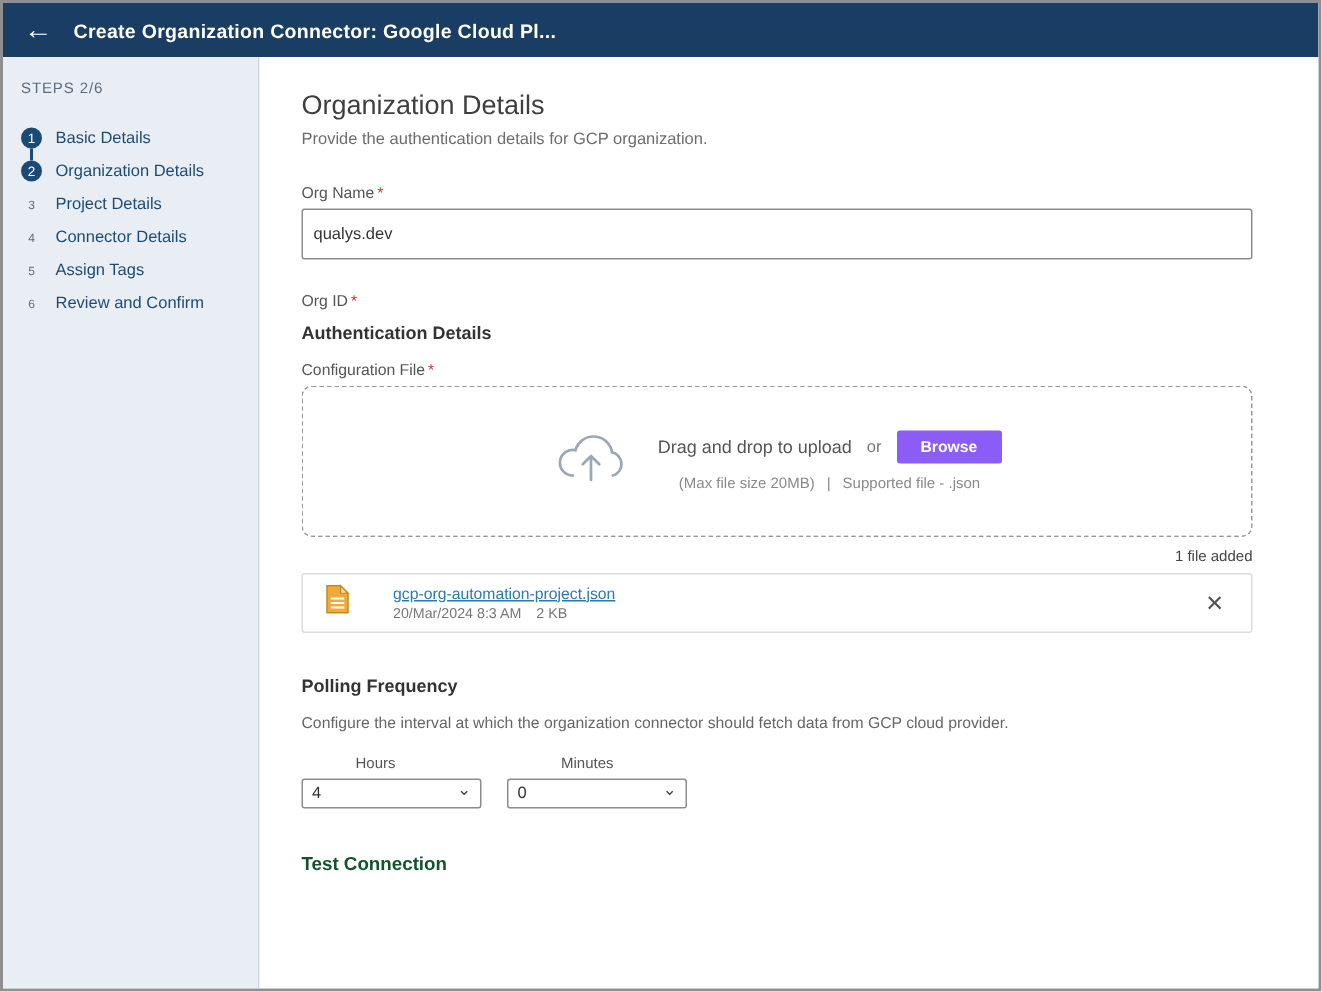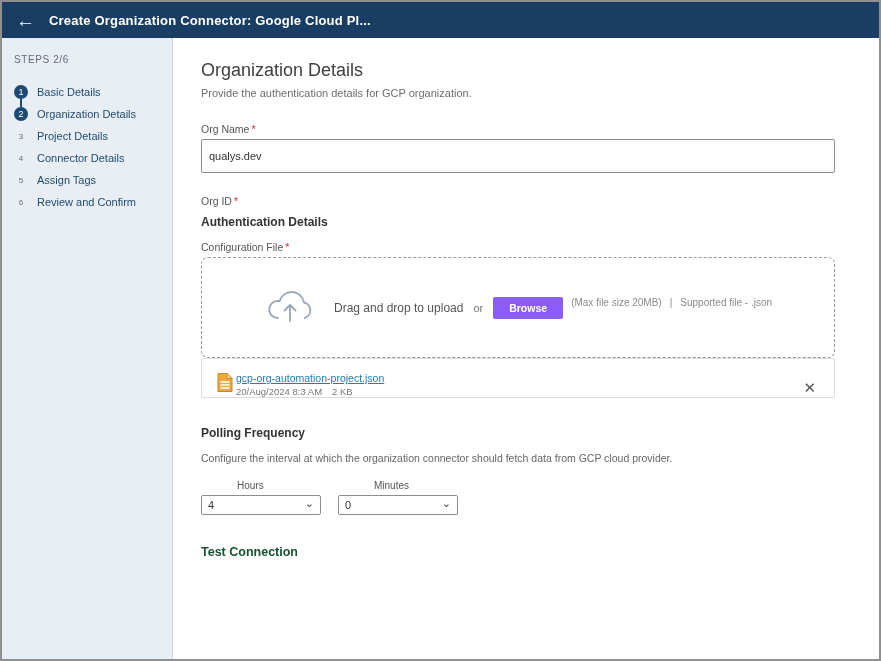--- a/index.html
+++ b/index.html
@@ -50,36 +50,36 @@
   }
 
   .section-heading { font-size:12px; font-weight:bold; color:#333; margin:8px 0 12px 0; }
 
   
   .dropzone {
     width:100%; height:101px; border:1px dashed #999; border-radius:7px;
     display:flex; align-items:center; justify-content:center; gap:18px; cursor:pointer;
   }
   .dropzone-inner { display:flex; align-items:center; gap:18px; }
-  .dz-col { display:flex; align-items:flex-start; gap:8px; }
+  .dz-col { display:flex; flex-direction:column; align-items:center; gap:8px; }
   .dz-row { display:flex; align-items:center; gap:10px; }
   .dz-text { font-size:12px; color:#555; }
   .dz-or { font-size:11px; color:#777; }
   .browse-btn {
     background:#8b5cf6; color:#fff; border:none; border-radius:2px;
     font-family:"Liberation Sans", sans-serif; font-size:10.5px; font-weight:bold;
     padding:5px 16px; cursor:pointer;
   }
   .dz-hint { font-size:10px; color:#8a8a8a; display:flex; gap:8px; }
 
   .files-added { text-align:right; font-size:10px; color:#444; margin:8px 0 5px 0; }
 
   .file-row {
     width:100%; height:40px; border:1px solid #dcdcdc; border-radius:2px;
-    display:flex; align-items:flex-end; padding:0 14px; gap:2px; background:#fff;
+    display:flex; align-items:center; padding:0 14px; gap:28px; background:#fff;
   }
   .file-texts { display:flex; flex-direction:column; gap:2px; flex:1; }
   .file-link { font-size:10.5px; color:#2a7ab0; text-decoration:underline; cursor:pointer; width:max-content; }
   .file-meta { font-size:9.5px; color:#777; display:flex; gap:10px; }
   .file-close { font-size:15px; color:#555; cursor:pointer; line-height:1; padding:2px 4px; }
 
   
   .polling { margin-top:28px; }
   .section-desc { font-size:10.5px; color:#666; margin-bottom:16px; }
   .select-row { display:flex; gap:17px; }
@@ -173,33 +173,34 @@
             </div>
             <div class="dz-hint">
               <span>(Max file size 20MB)</span>
               <span>|</span>
               <span>Supported file - .json</span>
             </div>
           </div>
         </div>
       </div>
 
+      <div class="files-added">1 file added</div>
 
       <div class="file-row">
         <span>
           <svg width="18" height="21" viewBox="0 0 18 21">
             <path d="M2 1.5 h9 l5 5 v13 h-14 z" fill="#f0aa3c" stroke="#c8871e" stroke-width="1"></path>
             <path d="M11 1.5 v5 h5 z" fill="#fbd79a" stroke="#c8871e" stroke-width="0.8"></path>
             <path d="M4.5 10 h9 M4.5 13 h9 M4.5 16 h9" stroke="#fff" stroke-width="1.3"></path>
           </svg>
         </span>
         <div class="file-texts">
           <span class="file-link">gcp-org-automation-project.json</span>
           <span class="file-meta">
-            <span>20/Aug/2024 8:3 AM</span>
+            <span>20/Mar/2024 8:3 AM</span>
             <span>2 KB</span>
           </span>
         </div>
         <span class="file-close">✕</span>
       </div>
 
       <div class="polling">
         <div class="section-heading">Polling Frequency</div>
         <div class="section-desc">Configure the interval at which the organization connector should fetch data from GCP cloud provider.</div>
         <div class="select-row">

